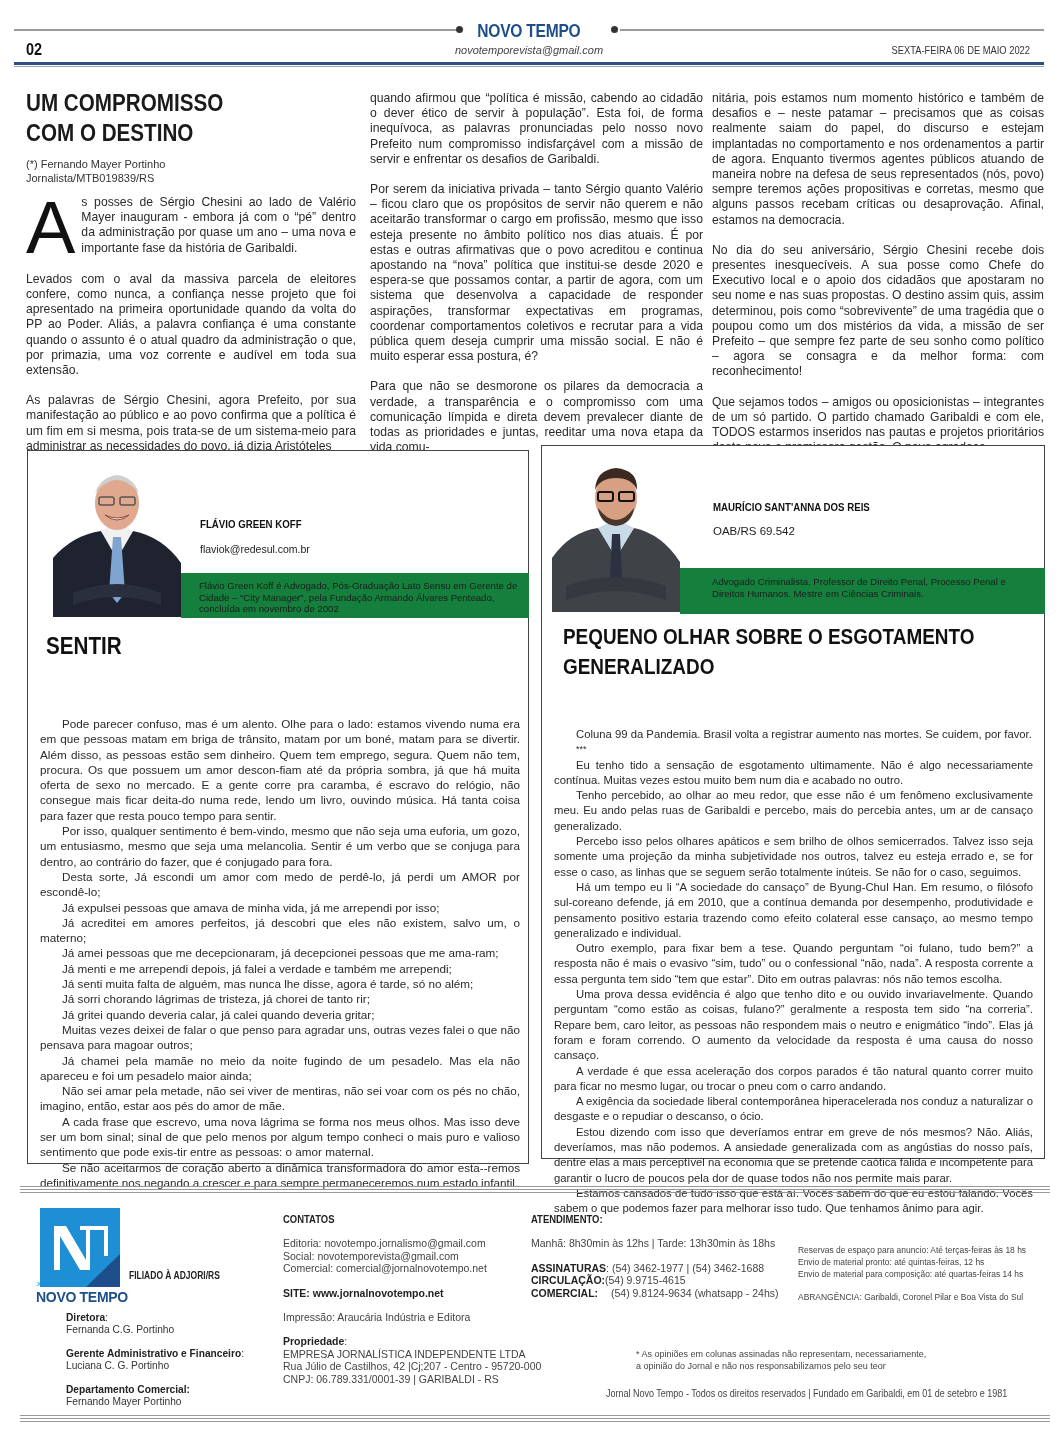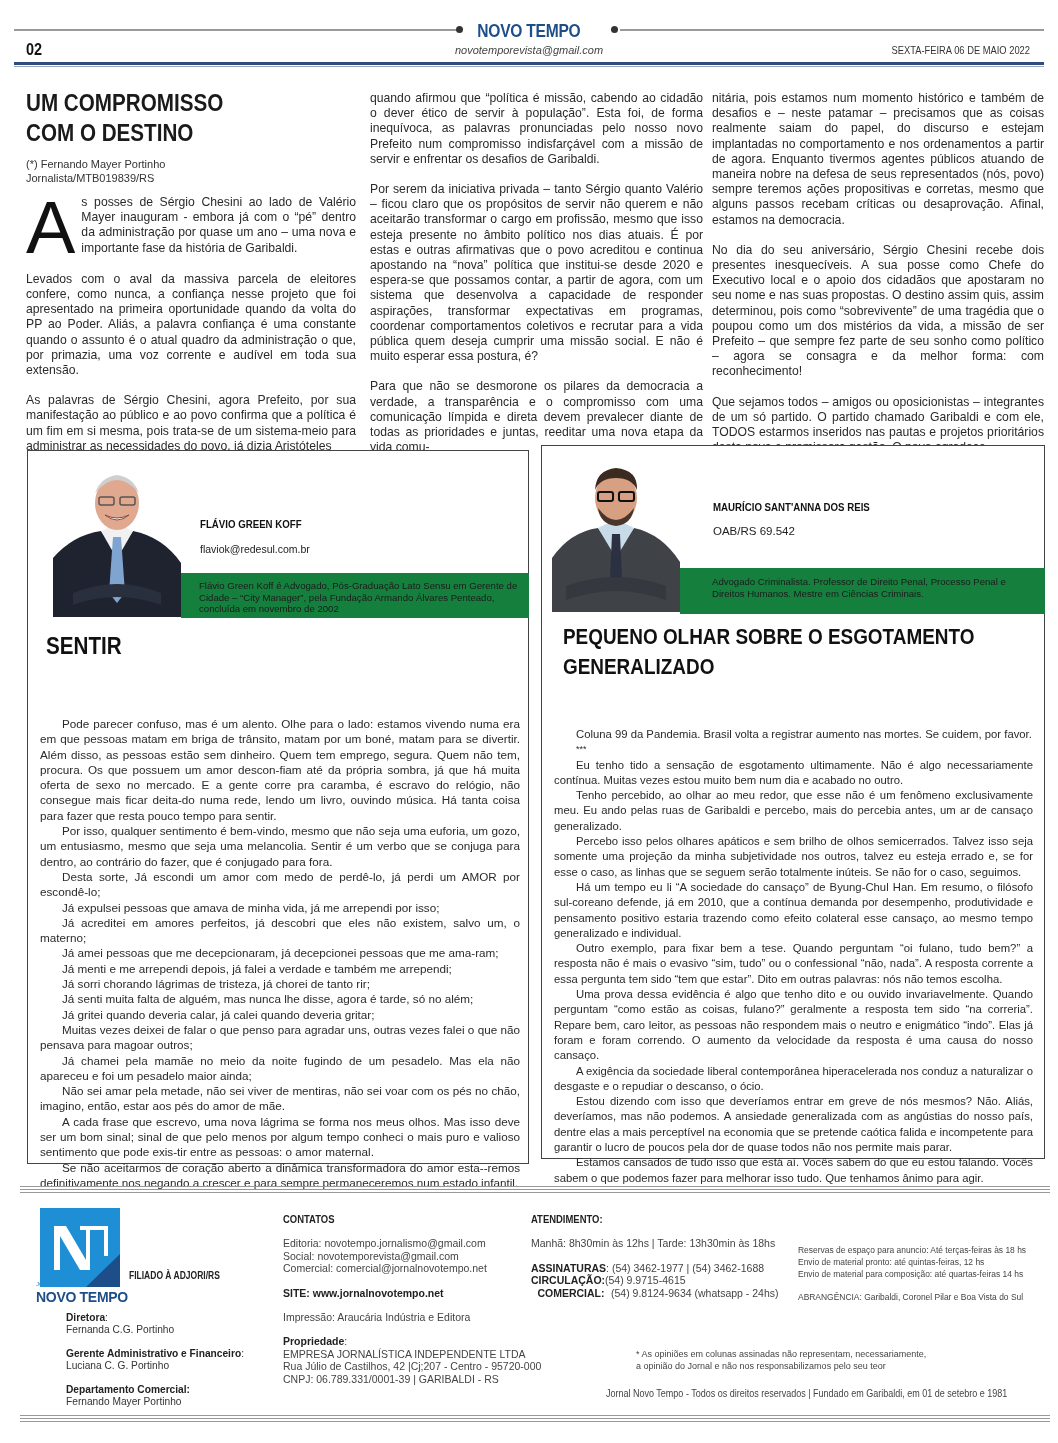--- a/index.html
+++ b/index.html
@@ -58,21 +58,21 @@
   .filiado { position: absolute; left: 129px; top: 1270px; font-size: 10px; font-weight: bold; color: #222; transform: scaleX(0.85); transform-origin: left; }
   .staff { position: absolute; left: 38px; top: 1312px; font-size: 10.2px; line-height: 12px; color: #333; }
   .staff .role { font-weight: bold; color: #222; }
   .staff .grp { margin-bottom: 12px; margin-left: 28px; }
   .contatos { position: absolute; left: 283px; top: 1213px; font-size: 10.5px; line-height: 12.4px; color: #444; }
   .contatos .h { font-weight: bold; color: #222; margin-bottom: 12px; transform: scaleX(0.9); transform-origin: left; }
   .contatos .gap { height: 12px; }
   .contatos .site { font-weight: bold; color: #222; }
   .atend { position: absolute; left: 531px; top: 1213px; font-size: 10.5px; line-height: 12.4px; color: #444; }
   .atend .h { font-weight: bold; color: #222; margin-bottom: 12px; transform: scaleX(0.9); transform-origin: left; }
-  .atend .lbl { font-weight: bold; color: #222; display: inline-block; text-align: center; }
+  .atend .lbl { font-weight: bold; color: #222; display: inline-block; }
   .deadlines { position: absolute; left: 798px; top: 1244px; font-size: 9.6px; line-height: 11.8px; color: #444; transform: scaleX(0.88); transform-origin: left; white-space: nowrap; }
   .disclaimer { position: absolute; left: 636px; top: 1349px; font-size: 9px; line-height: 11.5px; color: #444; }
   .rights { position: absolute; left: 606px; top: 1388px; font-size: 10px; color: #444; transform: scaleX(0.9); transform-origin: left; white-space: nowrap; }
 </style>
 </head>
 <body>
 
 <div class="hdr-line l" style="width:445px;"></div>
 <div class="hdr-dot" style="left:456px;"></div>
 <div class="hdr-dot" style="left:611px;"></div>
@@ -131,22 +131,22 @@
   <div class="bio-band">Flávio Green Koff é Advogado, Pós-Graduação Lato Sensu em Gerente de Cidade – “City Manager”, pela Fundação Armando Álvares Penteado, concluída em novembro de 2002</div>
   <div class="box-title">SENTIR</div>
   <div class="body">
     <p>Pode parecer confuso, mas é um alento. Olhe para o lado: estamos vivendo numa era em que pessoas matam em briga de trânsito, matam por um boné, matam para se divertir. Além disso, as pessoas estão sem dinheiro. Quem tem emprego, segura. Quem não tem, procura. Os que possuem um amor descon-fiam até da própria sombra, já que há muita oferta de sexo no mercado. E a gente corre pra caramba, é escravo do relógio, não consegue mais ficar deita-do numa rede, lendo um livro, ouvindo música. Há tanta coisa para fazer que resta pouco tempo para sentir.</p>
     <p>Por isso, qualquer sentimento é bem-vindo, mesmo que não seja uma euforia, um gozo, um entusiasmo, mesmo que seja uma melancolia. Sentir é um verbo que se conjuga para dentro, ao contrário do fazer, que é conjugado para fora.</p>
     <p>Desta sorte, Já escondi um amor com medo de perdê-lo, já perdi um AMOR por escondê-lo;</p>
     <p>Já expulsei pessoas que amava de minha vida, já me arrependi por isso;</p>
     <p>Já acreditei em amores perfeitos, já descobri que eles não existem, salvo um, o materno;</p>
     <p>Já amei pessoas que me decepcionaram, já decepcionei pessoas que me ama-ram;</p>
     <p>Já menti e me arrependi depois, já falei a verdade e também me arrependi;</p>
+    <p>Já senti muita falta de alguém, mas nunca lhe disse, agora é tarde, só no além;</p>
     <p>Já sorri chorando lágrimas de tristeza, já chorei de tanto rir;</p>
-    <p>Já senti muita falta de alguém, mas nunca lhe disse, agora é tarde, só no além;</p>
     <p>Já gritei quando deveria calar, já calei quando deveria gritar;</p>
     <p>Muitas vezes deixei de falar o que penso para agradar uns, outras vezes falei o que não pensava para magoar outros;</p>
     <p>Já chamei pela mamãe no meio da noite fugindo de um pesadelo. Mas ela não apareceu e foi um pesadelo maior ainda;</p>
     <p>Não sei amar pela metade, não sei viver de mentiras, não sei voar com os pés no chão, imagino, então, estar aos pés do amor de mãe.</p>
     <p>A cada frase que escrevo, uma nova lágrima se forma nos meus olhos. Mas isso deve ser um bom sinal; sinal de que pelo menos por algum tempo conheci o mais puro e valioso sentimento que pode exis-tir entre as pessoas: o amor maternal.</p>
     <p>Se não aceitarmos de coração aberto a dinâmica transformadora do amor esta--remos definitivamente nos negando a crescer e para sempre permaneceremos num estado infantil.</p>
   </div>
 </div>
 
 <div class="box right">
@@ -171,20 +171,21 @@
   <div class="box-title">PEQUENO OLHAR SOBRE O ESGOTAMENTO GENERALIZADO</div>
   <div class="body">
     <p>Coluna 99 da Pandemia. Brasil volta a registrar aumento nas mortes. Se cuidem, por favor.</p>
     <p style="font-size:9px;">***</p>
     <p>Eu tenho tido a sensação de esgotamento ultimamente. Não é algo necessariamente contínua. Muitas vezes estou muito bem num dia e acabado no outro.</p>
     <p>Tenho percebido, ao olhar ao meu redor, que esse não é um fenômeno exclusivamente meu. Eu ando pelas ruas de Garibaldi e percebo, mais do percebia antes, um ar de cansaço generalizado.</p>
     <p>Percebo isso pelos olhares apáticos e sem brilho de olhos semicerrados. Talvez isso seja somente uma projeção da minha subjetividade nos outros, talvez eu esteja errado e, se for esse o caso, as linhas que se seguem serão totalmente inúteis. Se não for o caso, seguimos.</p>
     <p>Há um tempo eu li “A sociedade do cansaço” de Byung-Chul Han. Em resumo, o filósofo sul-coreano defende, já em 2010, que a contínua demanda por desempenho, produtividade e pensamento positivo estaria trazendo como efeito colateral esse cansaço, ao mesmo tempo generalizado e individual.</p>
     <p>Outro exemplo, para fixar bem a tese. Quando perguntam “oi fulano, tudo bem?” a resposta não é mais o evasivo “sim, tudo” ou o confessional “não, nada”. A resposta corrente a essa pergunta tem sido “tem que estar”. Dito em outras palavras: nós não temos escolha.</p>
     <p>Uma prova dessa evidência é algo que tenho dito e ou ouvido invariavelmente. Quando perguntam “como estão as coisas, fulano?” geralmente a resposta tem sido “na correria”. Repare bem, caro leitor, as pessoas não respondem mais o neutro e enigmático “indo”. Elas já foram e foram correndo. O aumento da velocidade da resposta é uma causa do nosso cansaço.</p>
+    <p>A verdade é que essa aceleração dos corpos parados é tão natural quanto correr muito para ficar no mesmo lugar, ou trocar o pneu com o carro andando.</p>
     <p>A exigência da sociedade liberal contemporânea hiperacelerada nos conduz a naturalizar o desgaste e o repudiar o descanso, o ócio.</p>
     <p>Estou dizendo com isso que deveríamos entrar em greve de nós mesmos? Não. Aliás, deveríamos, mas não podemos. A ansiedade generalizada com as angústias do nosso país, dentre elas a mais perceptível na economia que se pretende caótica falida e incompetente para garantir o lucro de poucos pela dor de quase todos não nos permite mais parar.</p>
     <p>Estamos cansados de tudo isso que está aí. Vocês sabem do que eu estou falando. Vocês sabem o que podemos fazer para melhorar isso tudo. Que tenhamos ânimo para agir.</p>
   </div>
 </div>
 
 <div class="foot-rule" style="top:1186px;"></div>
 <div class="foot-rule" style="top:1189px;"></div>
 <div class="foot-rule" style="top:1192px;"></div>
 

